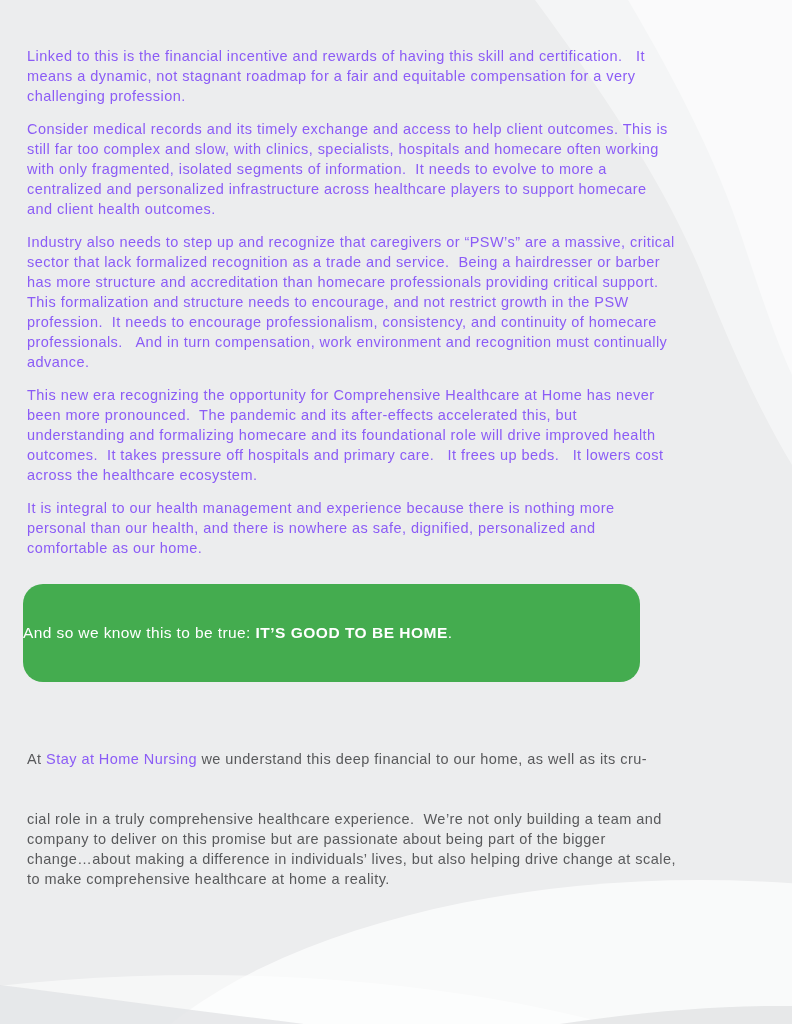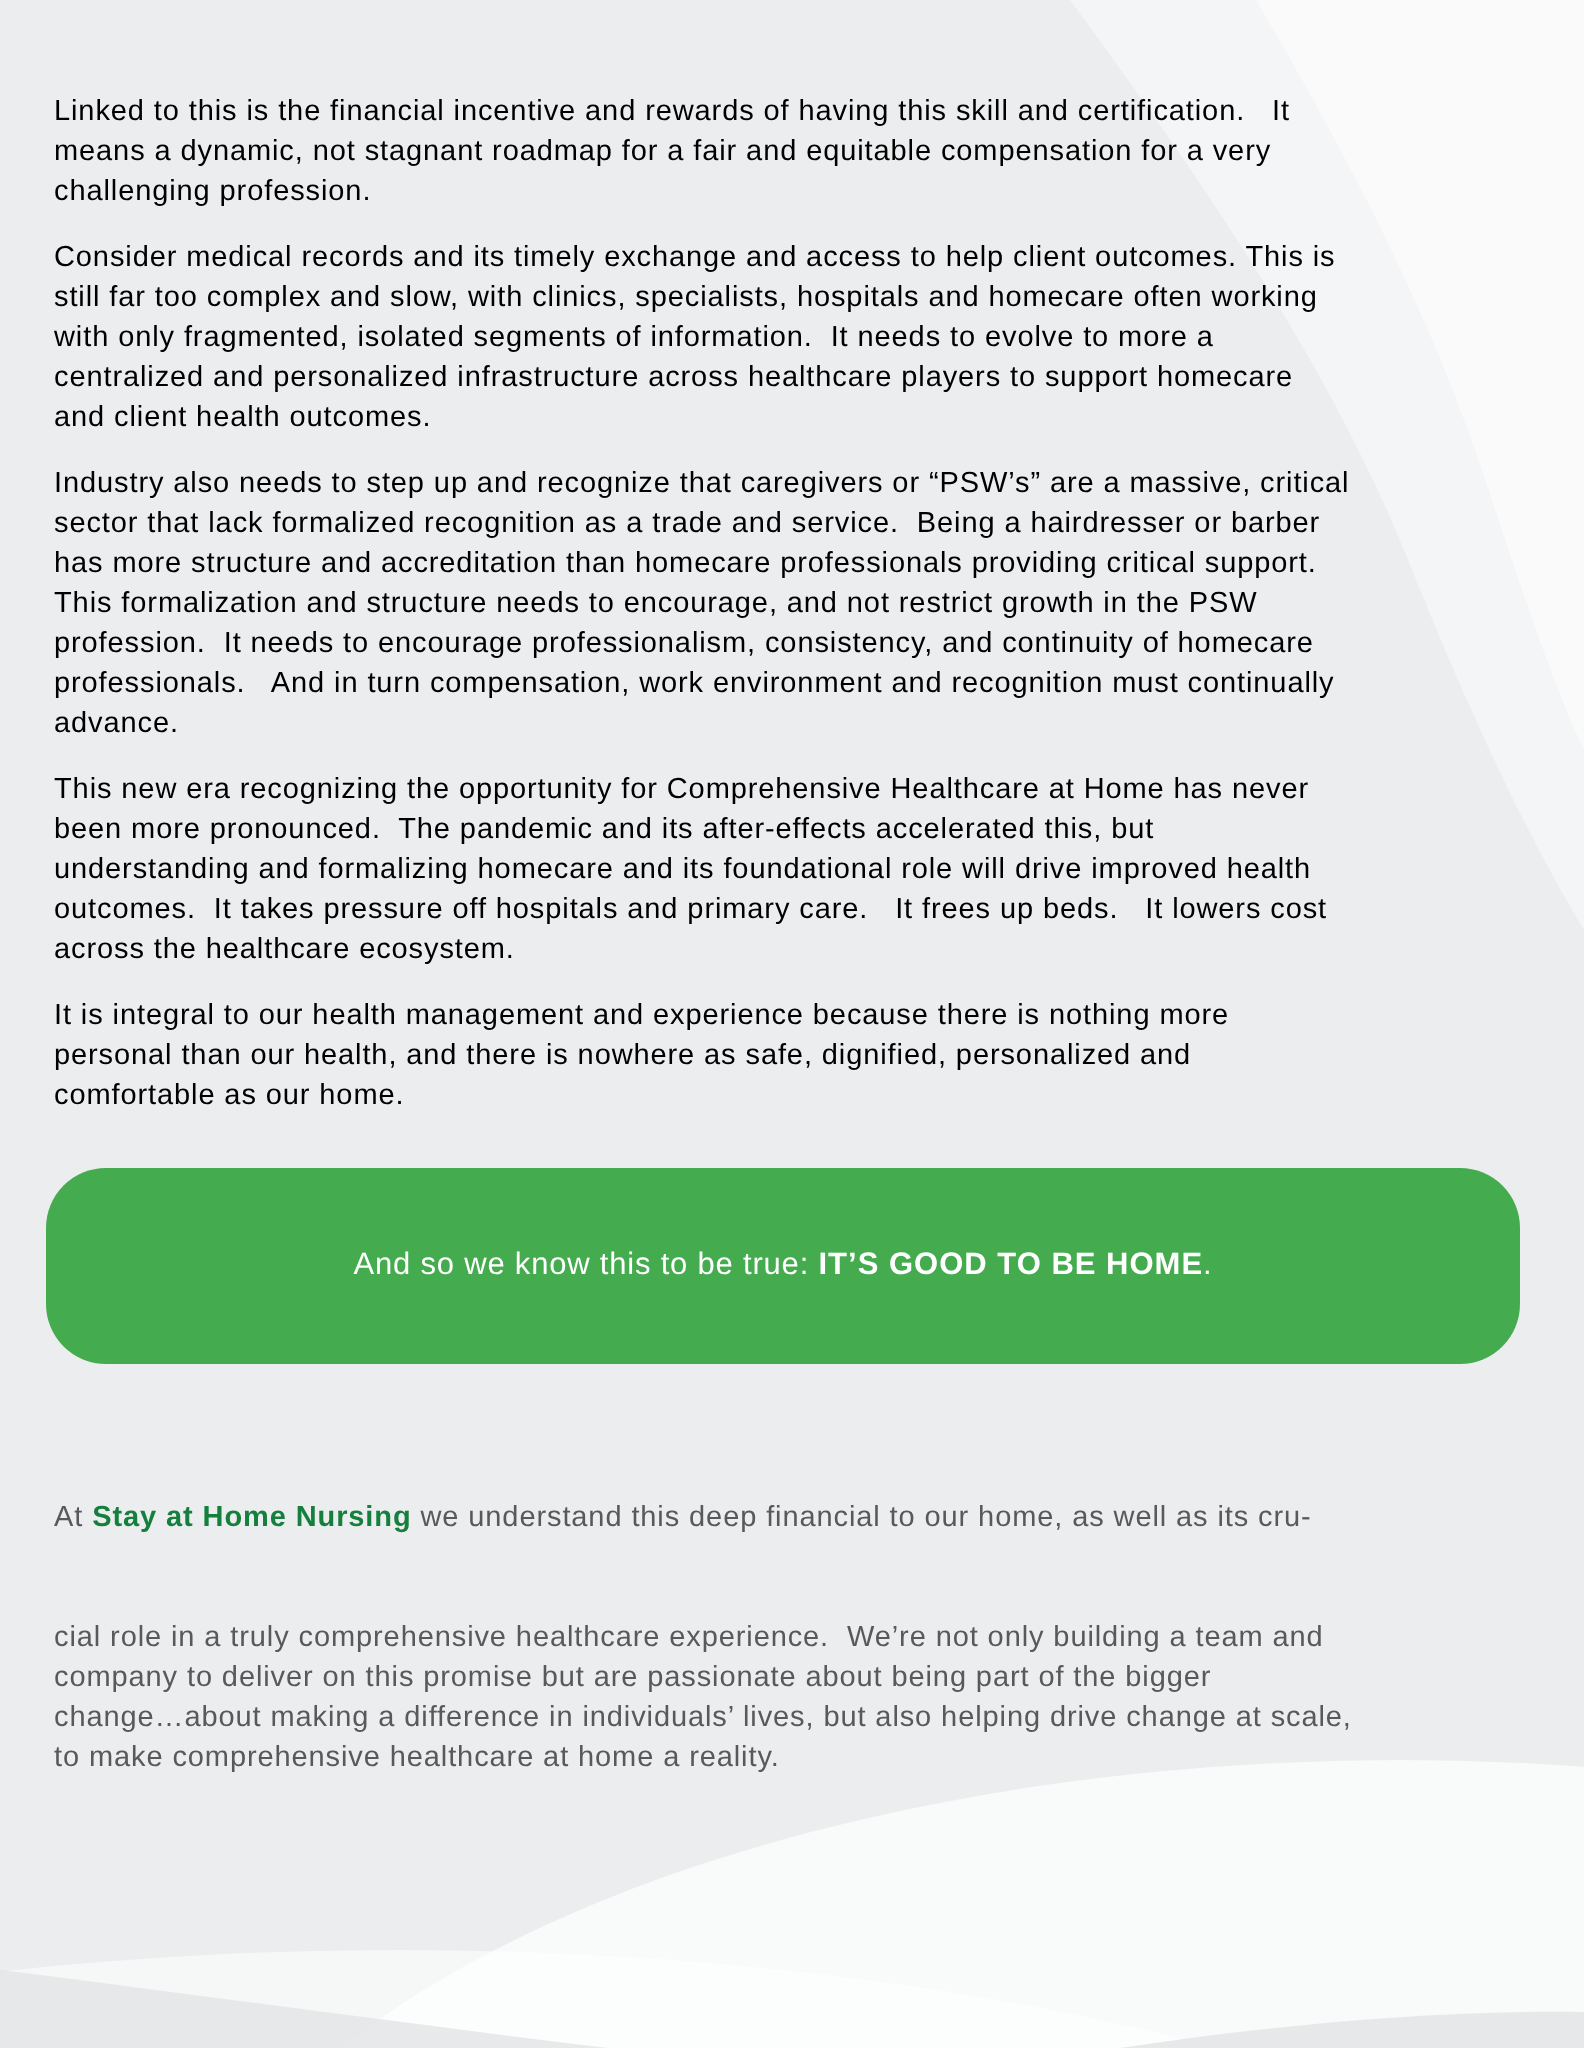--- a/index.html
+++ b/index.html
@@ -10,40 +10,40 @@
   }
   .bg{position:absolute;top:0;left:0;width:792px;height:1024px;z-index:0;}
   .page{
     position:relative;z-index:1;
     padding:46px 27px 0 27px;
     box-sizing:border-box;width:792px;height:1024px;
   }
   .para{
     margin:0 0 13px 0;
     font-size:14.5px;line-height:20px;letter-spacing:.45px;
-    color:#000000;
+    color:#8b5cf6;
     white-space:pre-wrap;
   }
   .callout{
     margin:26px 0 0 -4px;
-    width:737px;height:98px;border-radius:30px;
+    width:617px;height:98px;border-radius:20px;
     background:#44AC4F;
-    display:flex;align-items:center;justify-content:center;
+    display:flex;align-items:center;justify-content:flex-start;
     box-sizing:border-box;
   }
   .callout-text{
     color:#FFFFFF;font-size:15.5px;letter-spacing:.4px;white-space:pre-wrap;
   }
   .callout-text .em{font-weight:bold;letter-spacing:.5px;}
   .closing{
     margin-top:27px;
     font-size:14.5px;line-height:20px;letter-spacing:.45px;
     color:#58595B;white-space:pre-wrap;
   }
-  .brand{color:#15803d;font-weight:bold;}
+  .brand{color:#8b5cf6;font-weight:normal;}
 </style>
 </head>
 <body>
 
 <svg class="bg" viewBox="0 0 792 1024" xmlns="http://www.w3.org/2000/svg" aria-hidden="true">
   <rect x="0" y="0" width="792" height="1024" fill="#ECEDEE"></rect>
 
   <path d="M535,0 C605,95 665,185 702,275 C738,365 765,420 792,465 L792,0 Z" fill="#FFFFFF" opacity="0.45"></path>
   <path d="M628,0 C678,85 716,160 742,238 C764,305 778,345 792,375 L792,0 Z" fill="#FFFFFF" opacity="0.5"></path>
 

